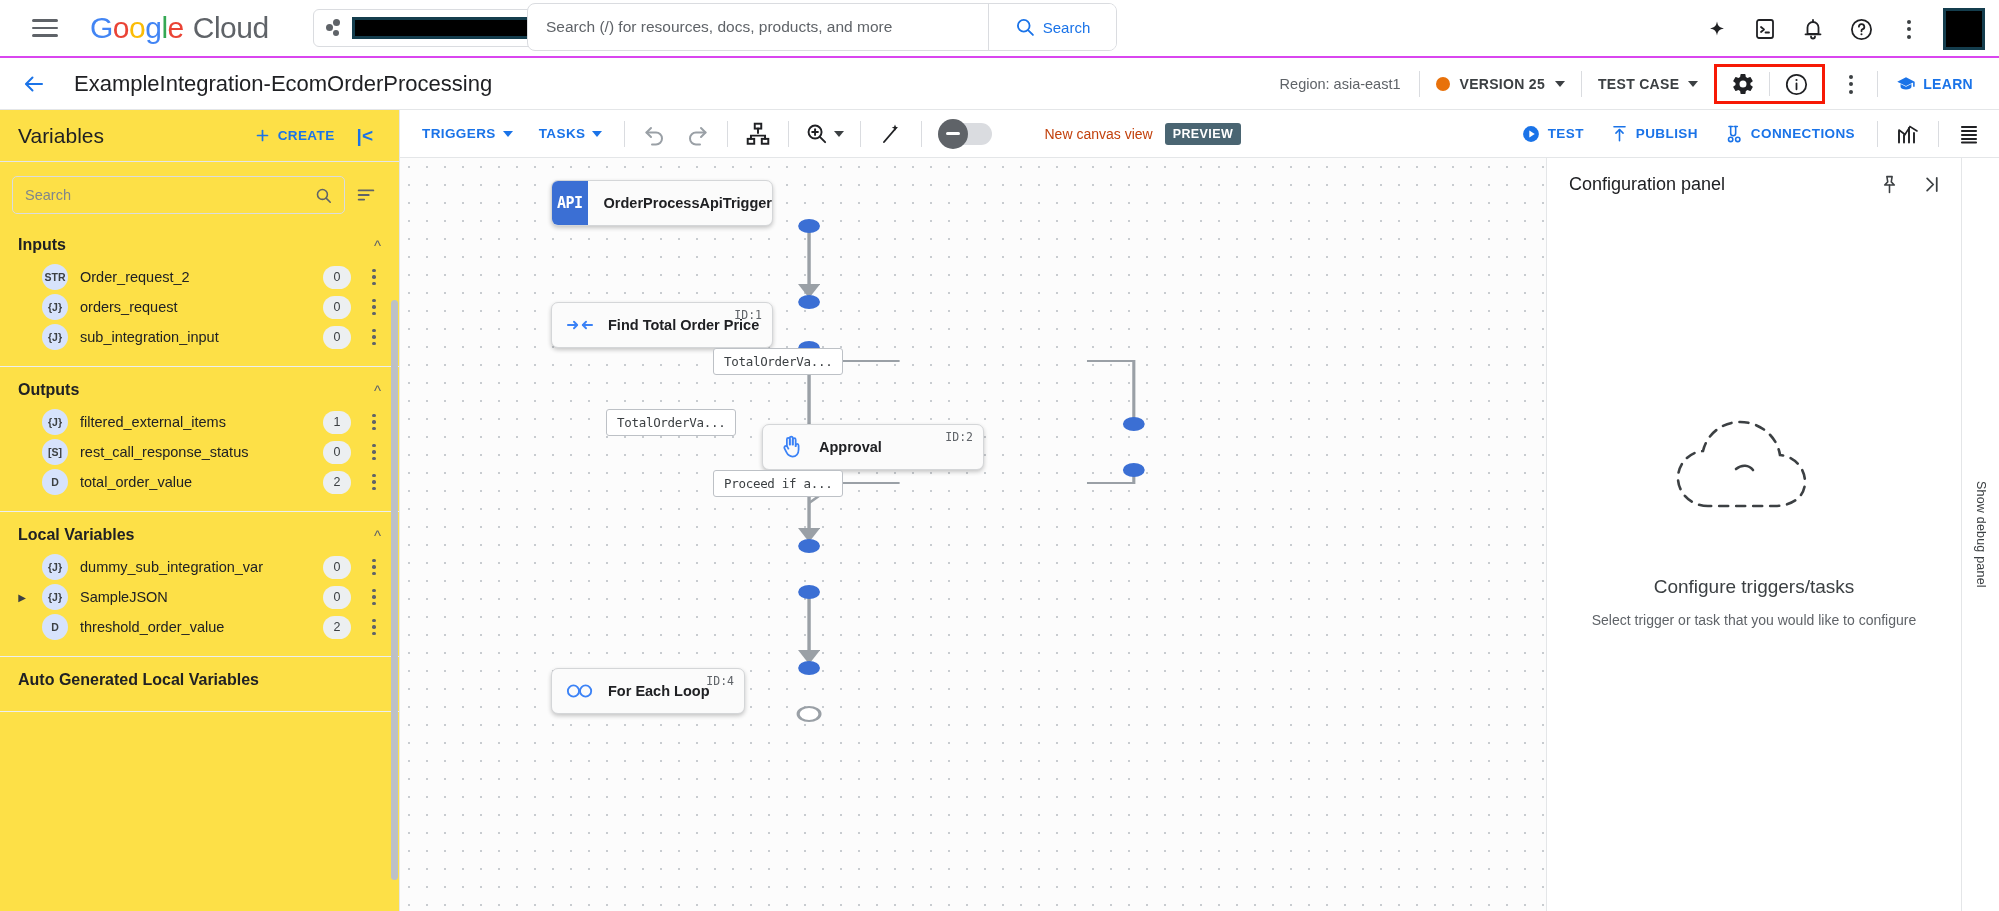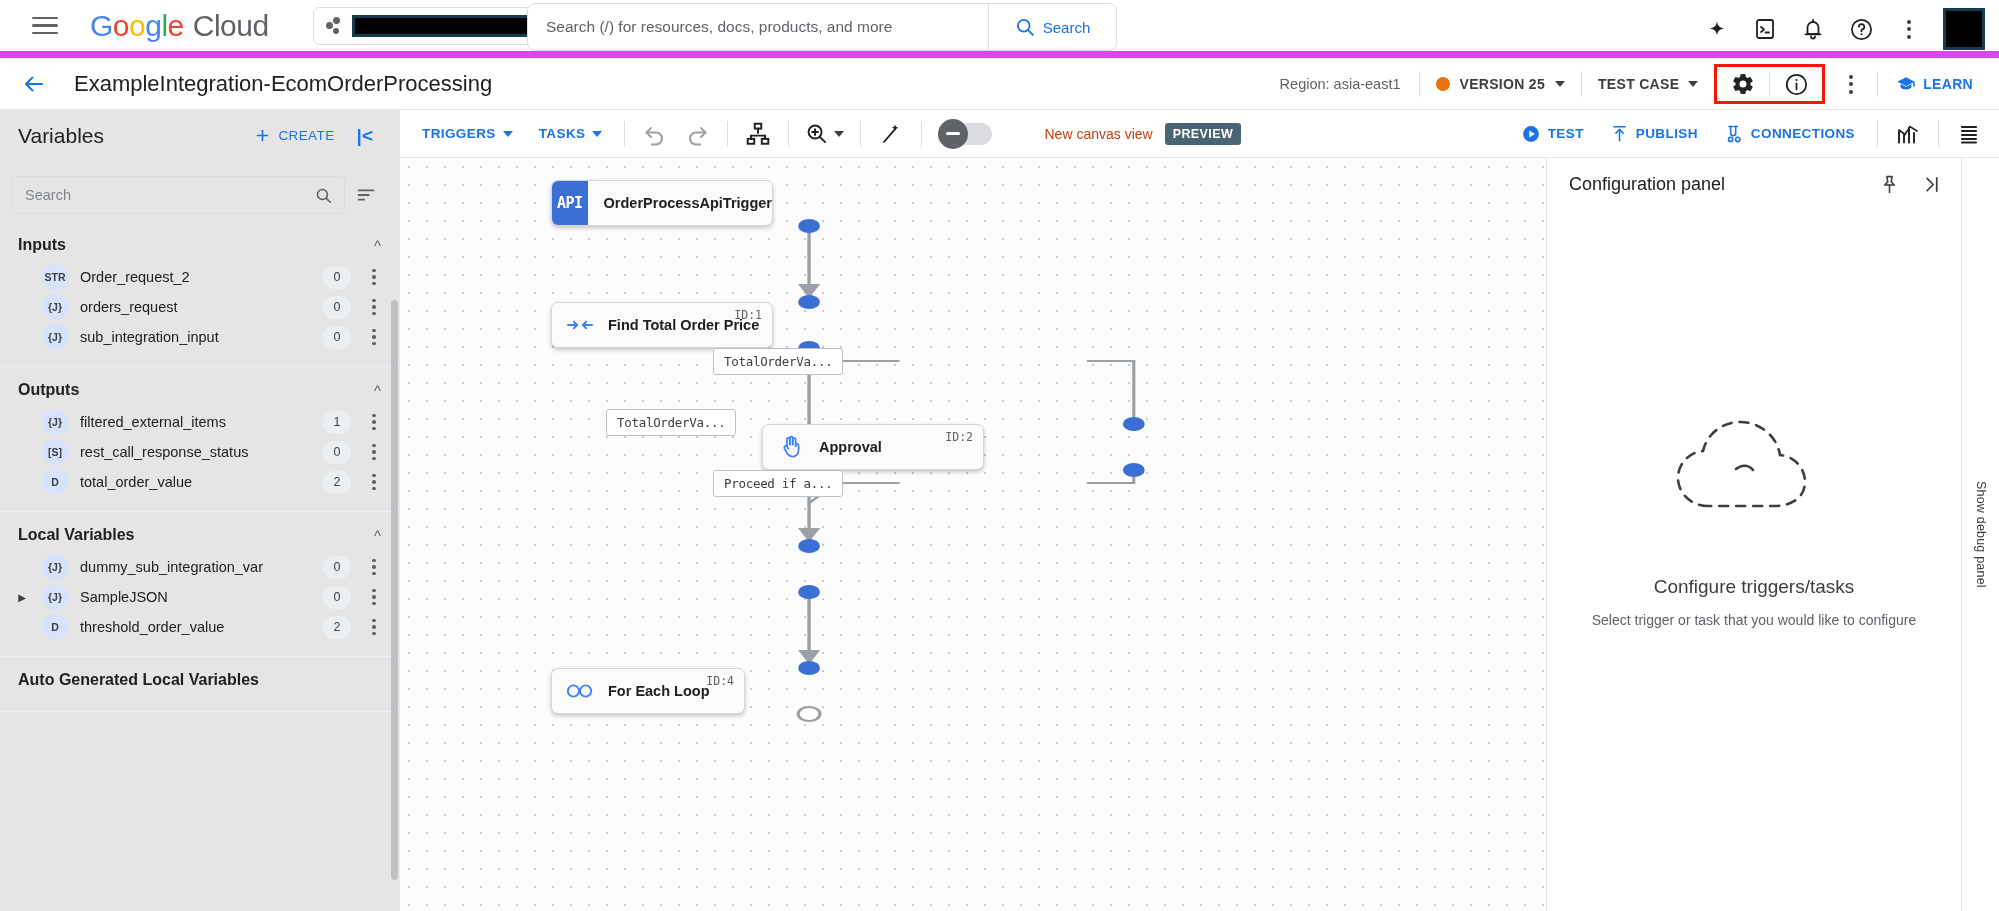--- a/index.html
+++ b/index.html
@@ -7,21 +7,21 @@
     width: 1999px; height: 911px;
     font-family: "Liberation Sans", sans-serif;
     background: #fff; overflow: hidden;
   }
   body { position: relative; }
 
   
   .topbar {
     height: 58px; width: 100%;
     display: flex; align-items: center;
-    border-bottom: 7px solid #d946ef;
+    border-bottom: 2px solid #d946ef;
     background: #fff; padding: 0 14px;
     position: relative;
   }
   .hamburger { width: 46px; height: 46px; display:flex; flex-direction:column;
     justify-content:center; align-items:center; gap:5px; cursor:pointer; margin-left:8px;}
   .hamburger span { display:block; width:26px; height:2.5px; background:#5f6368; border-radius:2px;}
   .gc-logo { margin-left: 22px; font-size: 30px; letter-spacing:-0.5px; white-space:nowrap; }
   .gc-logo .b{color:#4285f4}.gc-logo .r{color:#ea4335}.gc-logo .y{color:#fbbc05}
   .gc-logo .g{color:#34a853}.gc-logo .cloud{color:#5f6368; margin-left:9px; font-weight:400}
 
@@ -78,25 +78,25 @@
   .testcase-chip .lbl{font-size:14px;font-weight:bold;color:#3c4043;letter-spacing:.3px;}
   .redbox{ border:3px solid #f71905; display:flex;align-items:center; height:40px; }
   .redbox .ticon{width:52px;height:38px;}
   .redbox .vbar{height:24px;}
   .learn-btn{display:flex;align-items:center;gap:7px;color:#1a73e8;font-size:14px;font-weight:bold;letter-spacing:.3px;padding:0 18px;cursor:pointer;}
 
   
   .body-wrap{ display:flex; height:801px; width:100%; }
 
   
-  .sidebar{ width:400px; flex:none; border-right:1px solid #e4e6e8; display:flex; flex-direction:column; background:#e5e5e5; position:relative;}
+  .sidebar{ width:400px; flex:none; border-right:1px solid #e4e6e8; display:flex; flex-direction:column; background:#fde047; position:relative;}
   .sb-head{ height:52px; display:flex;align-items:center; padding:0 16px 0 18px; border-bottom:1px solid #e4e6e8;}
   .sb-title{ font-size:21px; color:#202124;}
   .sb-head-right{margin-left:auto; display:flex;align-items:center;gap:4px;}
-  .create-btn{ display:flex;align-items:center;gap:7px;color:#1a73e8;font-size:13.5px;font-weight:normal;letter-spacing:.4px;cursor:pointer;padding:6px 8px;}
+  .create-btn{ display:flex;align-items:center;gap:7px;color:#1a73e8;font-size:13.5px;font-weight:bold;letter-spacing:.4px;cursor:pointer;padding:6px 8px;}
   .collapse-btn{ color:#1a73e8;font-size:19px;cursor:pointer;padding:4px 10px; font-weight:bold;}
   .sb-search-row{ padding:14px 18px 8px 12px; display:flex; align-items:center; gap:6px;}
   .sb-search{ flex:1; height:38px;border:1px solid #dadce0;border-radius:5px;display:flex;align-items:center;padding:0 12px;}
   .sb-search input{flex:1;border:none;outline:none;font-size:14.5px;color:#3c4043;font-family:"Liberation Sans",sans-serif;background:transparent;}
   .sb-search input::placeholder{color:#80868b;}
   .sort-icon{ width:30px;height:30px;display:flex;align-items:center;justify-content:center;cursor:pointer;}
   .sb-scroll{ flex:1; overflow:hidden; position:relative;}
   .vargroup{ border-bottom:1px solid #eceff1; padding-bottom:14px;}
   .vargroup:last-child{border-bottom:none;}
   .grp-head{ display:flex;align-items:center; padding:14px 18px 8px 18px; cursor:pointer;}

